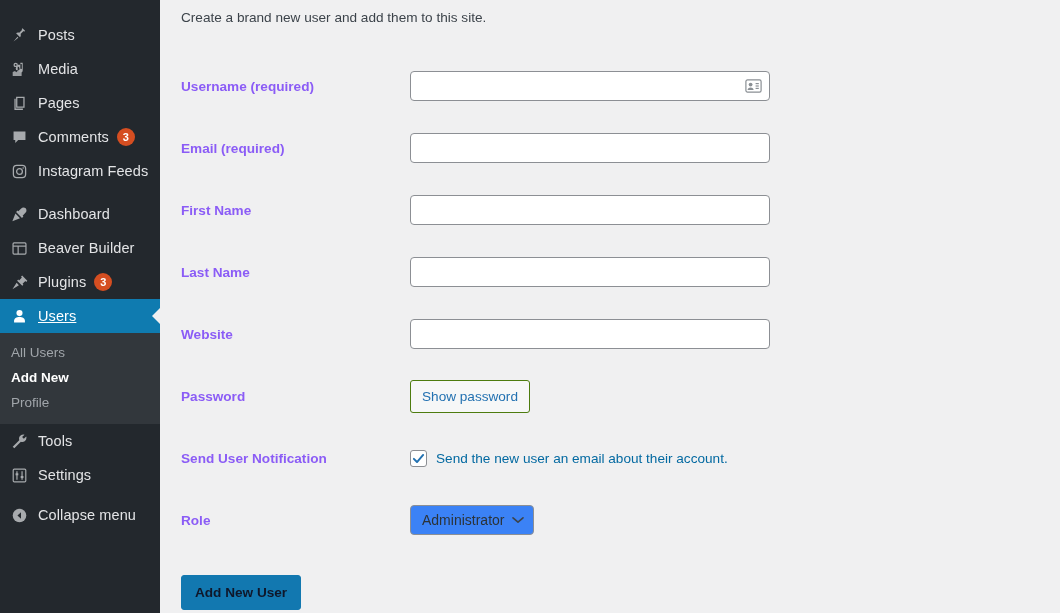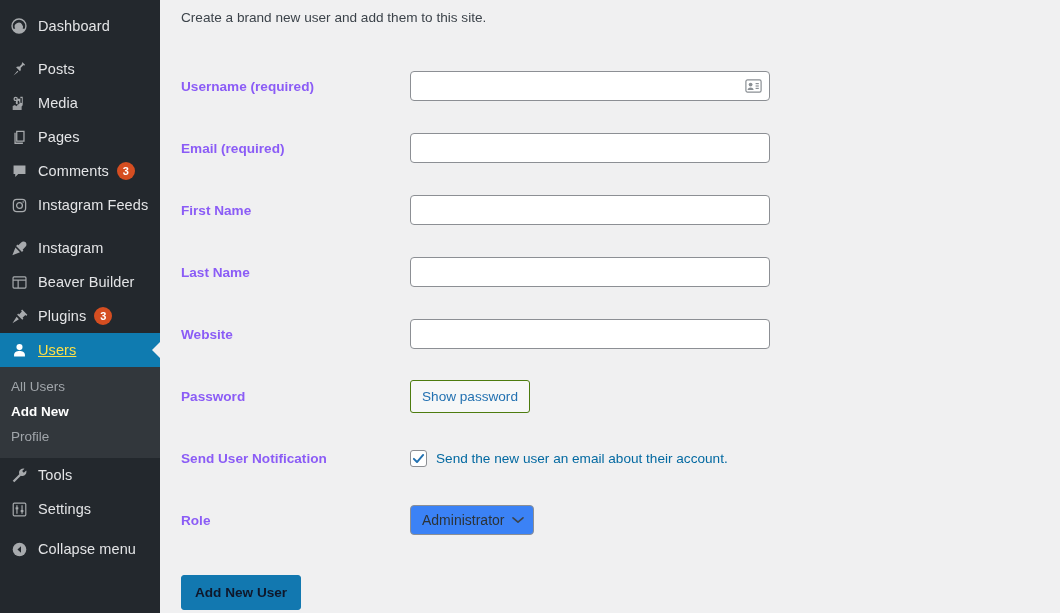--- a/index.html
+++ b/index.html
@@ -63,21 +63,21 @@
 
   .menu-item .mi-label {
     color: #e3e4e6;
     font-size: 14.5px;
     letter-spacing: 0.1px;
   }
 
   .menu-item.is-active {
     background: #0f7bb0;
   }
-  .menu-item.is-active .mi-label { color: #fde047; font-weight: 400; text-decoration: underline; }
+  .menu-item.is-active .mi-label { color: #ffffff; font-weight: 400; text-decoration: underline; }
   .menu-item.is-active .mi-icon { color: #ffffff; }
 
   
   .menu-item.is-active::after {
     content: "";
     position: absolute;
     right: 0;
     top: 50%;
     transform: translateY(-50%);
     border-style: solid;
@@ -259,28 +259,20 @@
     cursor: pointer;
   }
 </style>
 </head>
 <body>
 
 <div class="screen">
 
   <nav class="sidebar">
 
-    <div class="menu-item">
-      <span class="mi-icon">
-        <svg width="18" height="18" viewBox="0 0 20 20" fill="currentColor">
-          <path d="M10 1.5a8.5 8.5 0 100 17 8.5 8.5 0 000-17zm0 1.6a6.9 6.9 0 016.9 6.9 6.86 6.86 0 01-.7 3h-2a4.2 4.2 0 00-.9-4.6l-3 4a1.3 1.3 0 00-1.7 1.9 1.3 1.3 0 002-1.6l3-4A4.2 4.2 0 005.8 13h-2a6.86 6.86 0 01-.7-3A6.9 6.9 0 0110 3.1z"></path>
-        </svg>
-      </span>
-      <span class="mi-label">Dashboard</span>
-    </div>
 
     <div class="menu-gap"></div>
 
     <div class="menu-item">
       <span class="mi-icon">
         <svg width="17" height="17" viewBox="0 0 20 20" fill="currentColor">
           <path d="M13.5 1.5l-1 1 .7.7-3.5 3.5c-1.3-.5-2.8-.3-3.7.7l4.6 4.6c1-.9 1.2-2.4.7-3.7l3.5-3.5.7.7 1-1-3-3zM7.6 11.6l-4.6 5.6 5.6-4.6-1-1z"></path>
         </svg>
       </span>
       <span class="mi-label">Posts</span>
@@ -328,21 +320,21 @@
     </div>
 
     <div class="menu-gap"></div>
 
     <div class="menu-item">
       <span class="mi-icon">
         <svg width="17" height="17" viewBox="0 0 20 20" fill="currentColor">
           <path d="M14.5 1.8c-.9 0-1.6.4-2.5 1.2L8.6 6.3l-.9-.9L6 7.1l6.9 6.9 1.7-1.7-.9-.9 3.3-3.4c.8-.9 1.2-1.6 1.2-2.5a3.7 3.7 0 00-3.7-3.7zM5.2 8.9L1.6 17.9l9-3.6-5.4-5.4z"></path>
         </svg>
       </span>
-      <span class="mi-label">Instagram</span>
+      <span class="mi-label">Dashboard</span>
     </div>
 
     <div class="menu-item">
       <span class="mi-icon">
         <svg width="17" height="17" viewBox="0 0 20 20" fill="none" stroke="currentColor" stroke-width="1.4">
           <rect x="2.4" y="3.4" width="15.2" height="13.2" rx="1.2"></rect>
           <line x1="2.4" y1="7.2" x2="17.6" y2="7.2"></line>
           <line x1="8.4" y1="7.2" x2="8.4" y2="16.6"></line>
         </svg>
       </span>

